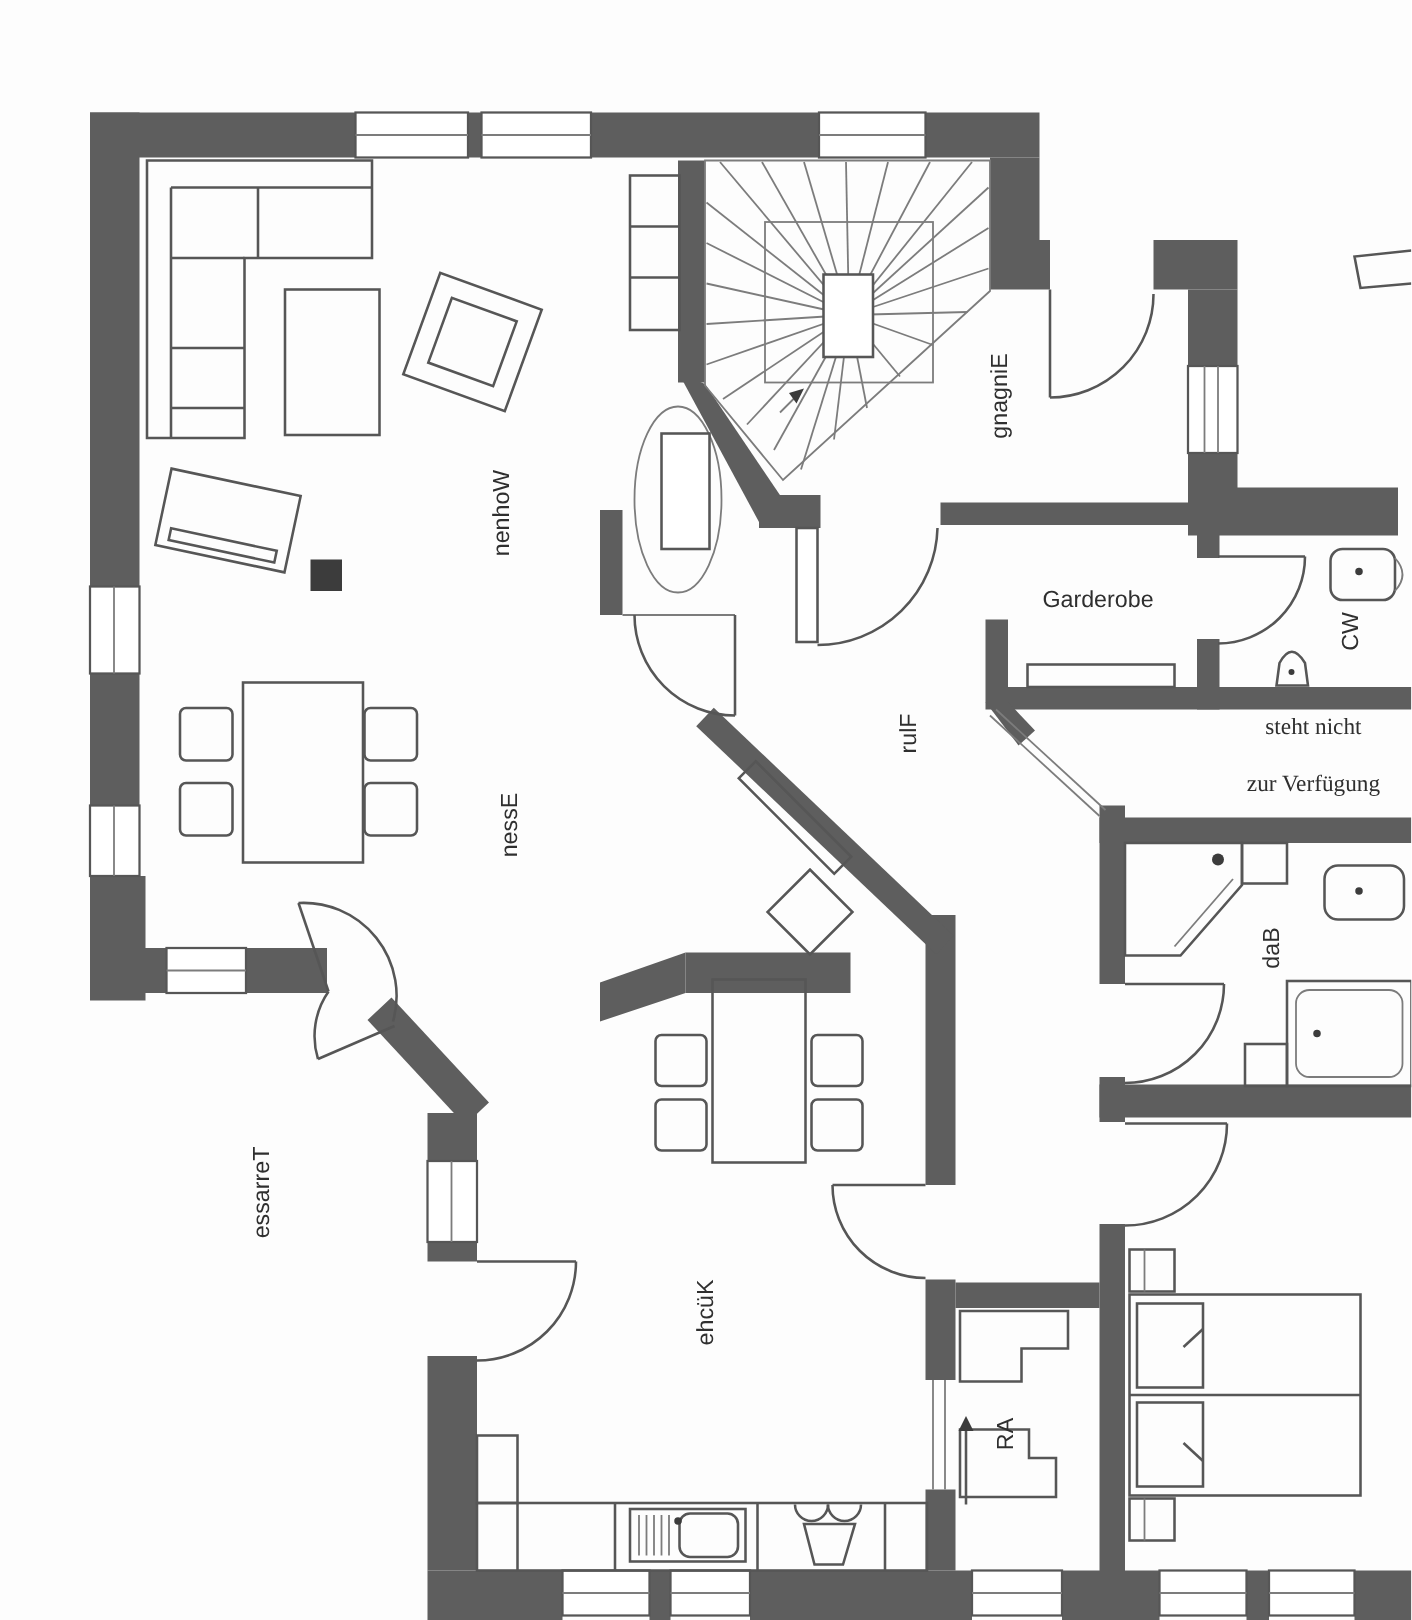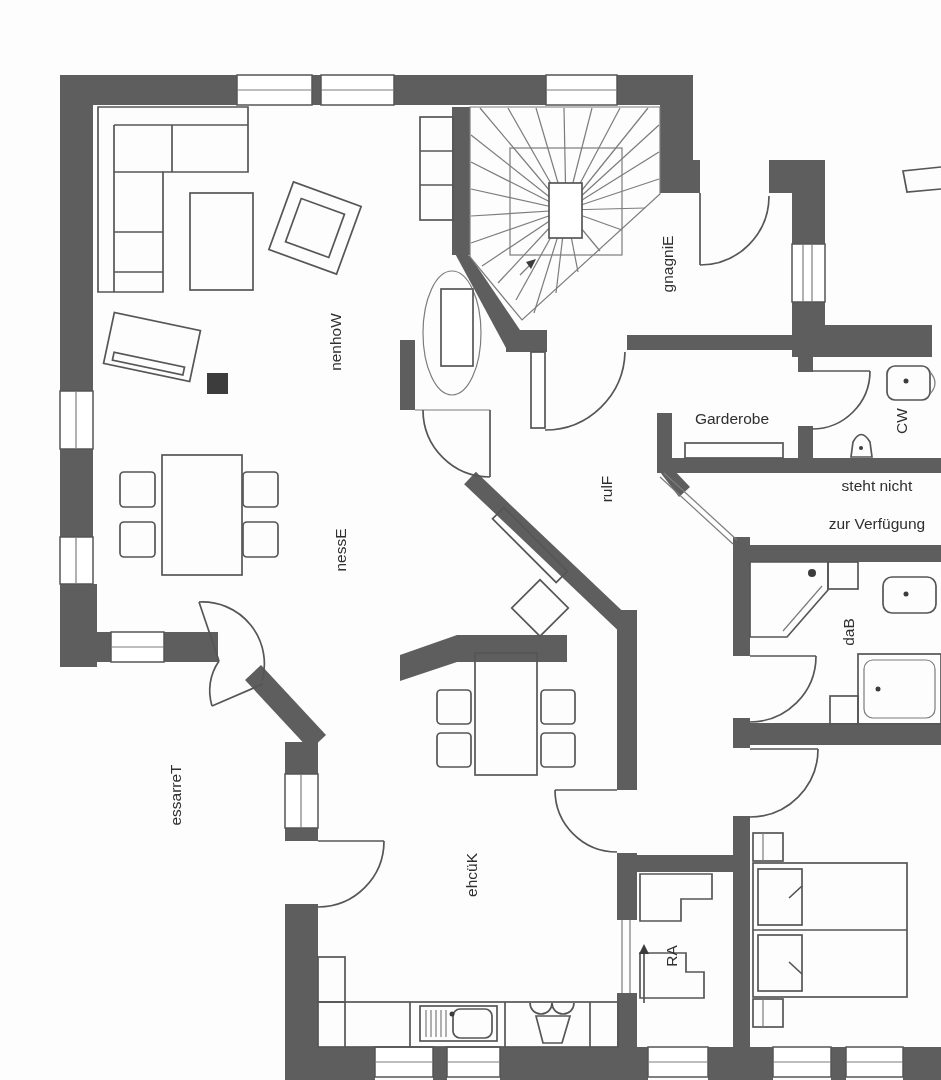--- a/index.html
+++ b/index.html
@@ -15,21 +15,21 @@
   .lnw{stroke:var(--line,#565656);stroke-width:1.7;fill:#fff;}
   .thin{stroke:#7c7c7c;stroke-width:1.2;fill:none;}
   .dot{fill:#3c3c3c;stroke:none;}
   .win{fill:#fff;stroke:var(--line,#565656);stroke-width:1.5;}
   
   .hlabel,.vlabel{
     position:absolute;color:var(--text,#2f2f2f);font-size:15.5px;line-height:19px;
     white-space:nowrap;transform:translate(-50%,-50%);
   }
   .vlabel{transform:translate(-50%,-50%) rotate(-90deg);}
-  .hlabel.two{white-space:pre;text-align:center;}
+  .hlabel.two{white-space:pre;text-align:center;font-family:Liberation Serif, serif;}
 </style>
 </head>
 <body>
 
 <div class="plan">
   <svg width="941" height="1080" viewBox="0 0 941 1080">
 
     <g>
 
       <rect class="wall" x="60" y="75" width="177" height="30"></rect>
@@ -327,21 +327,21 @@
     </g>
     <rect class="ln" x="685" y="443" width="98" height="15"></rect>
     <path class="ln" d="M941,167 L903,171 L907,192 L941,189"></path>
   </svg>
 
   <div>
     <div class="vlabel" style="left:335px;top:342px">nenhoW</div>
     <div class="vlabel" style="left:340px;top:550px">nessE</div>
     <div class="vlabel" style="left:667px;top:264px">gnagniE</div>
     <div class="vlabel" style="left:606px;top:489px">rulF</div>
-    <div class="hlabel" style="left:732px;top:418px">Garderobe</div>
+    <div class="hlabel" style="left:732px;top:400px">Garderobe</div>
     <div class="vlabel" style="left:901px;top:421px">CW</div>
     <div class="vlabel" style="left:848px;top:632px">daB</div>
     <div class="vlabel" style="left:175px;top:795px">essarreT</div>
     <div class="vlabel" style="left:471px;top:875px">ehcüK</div>
     <div class="vlabel" style="left:671px;top:956px">RA</div>
     <div class="hlabel two" style="left:864px;top:504px">
       <span>steht nicht</span><br>
       <span>zur Verfügung</span>
     </div>
   </div>

